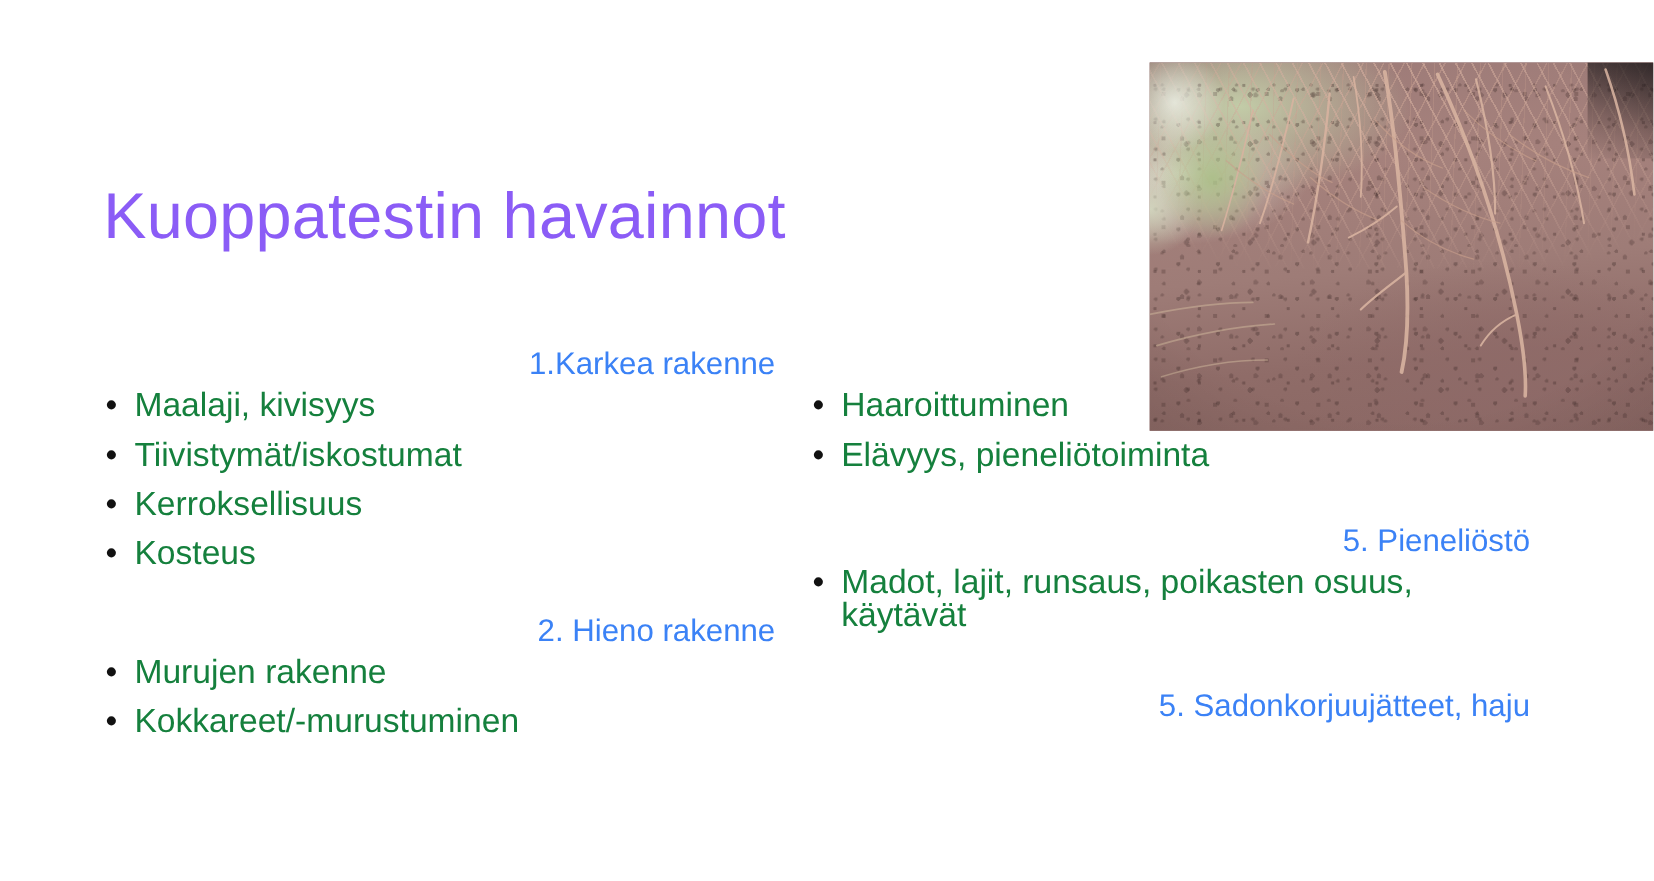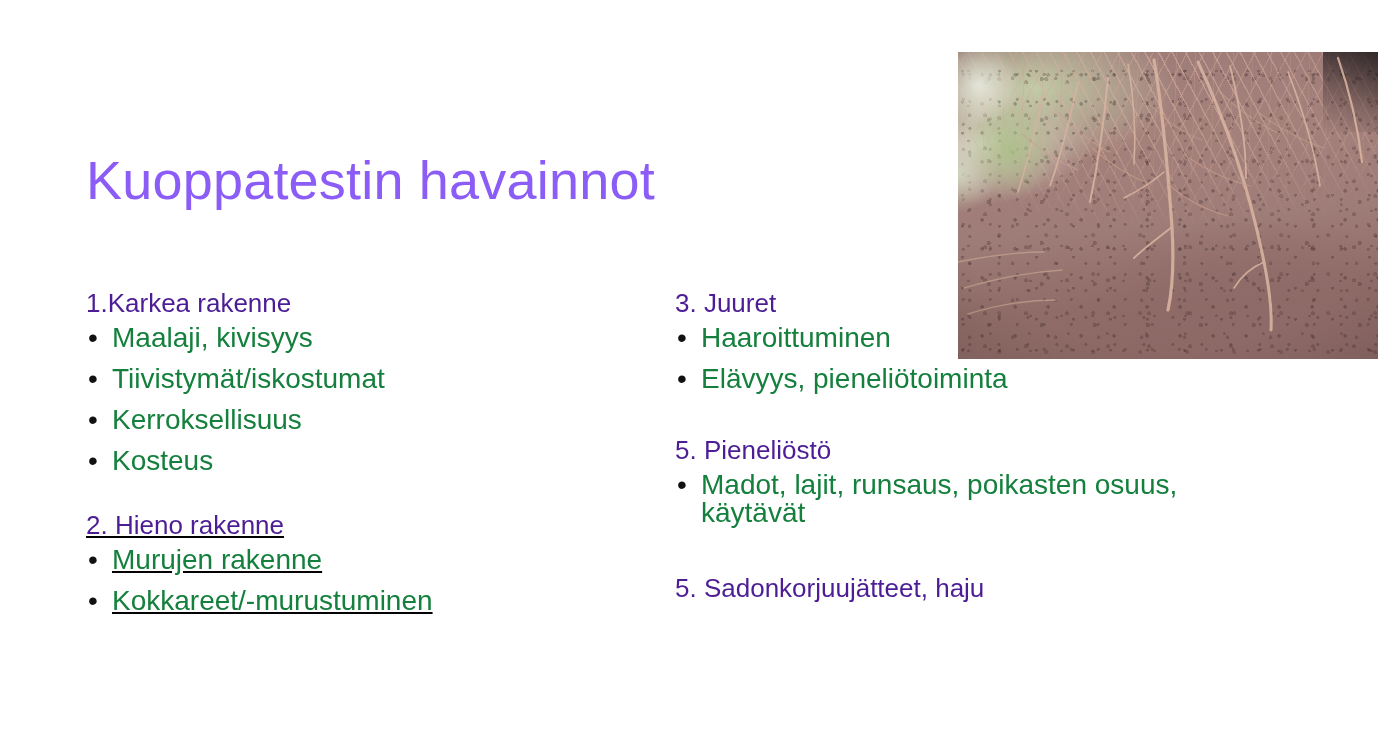--- a/index.html
+++ b/index.html
@@ -38,26 +38,27 @@
     position: absolute;
     top: 286px;
   }
   #column-left  { left: 86px;  width: 560px; }
   #column-right { left: 675px; width: 600px; }
 
   .section { margin: 0 0 0 0; }
   .section + .section { margin-top: 26px; }
 
   .section-heading {
-    color: #4c1d95;
+    color: #3b82f6;
     font-size: 26px;
     font-weight: 400;
     line-height: 1.35;
     margin: 0 0 3px 0;
     white-space: nowrap;
+    text-align: right;
   }
 
   ul.bullets {
     list-style: none;
     margin: 0;
     padding: 0;
   }
   ul.bullets > li {
     position: relative;
     color: #15803d;
@@ -74,21 +75,21 @@
     left: 2px;
     top: 0;
     font-size: 28px;
     line-height: 1.0;
     color: #111111;
   }
   li.wrap { line-height: 1.02; }
 
   
   #section-karkea      { margin-top: 0; }
-  #section-hieno       { margin-top: 33px; text-decoration: underline; }
+  #section-hieno       { margin-top: 33px; }
   #section-juuret      { margin-top: 0; }
   #section-pieneliosto { margin-top: 40px; }
   #section-sadonkorjuu { margin-top: 44px; }
 
   
   #soil-photo {
     position: absolute;
     left: 958px;
     top: 52px;
     width: 420px;

